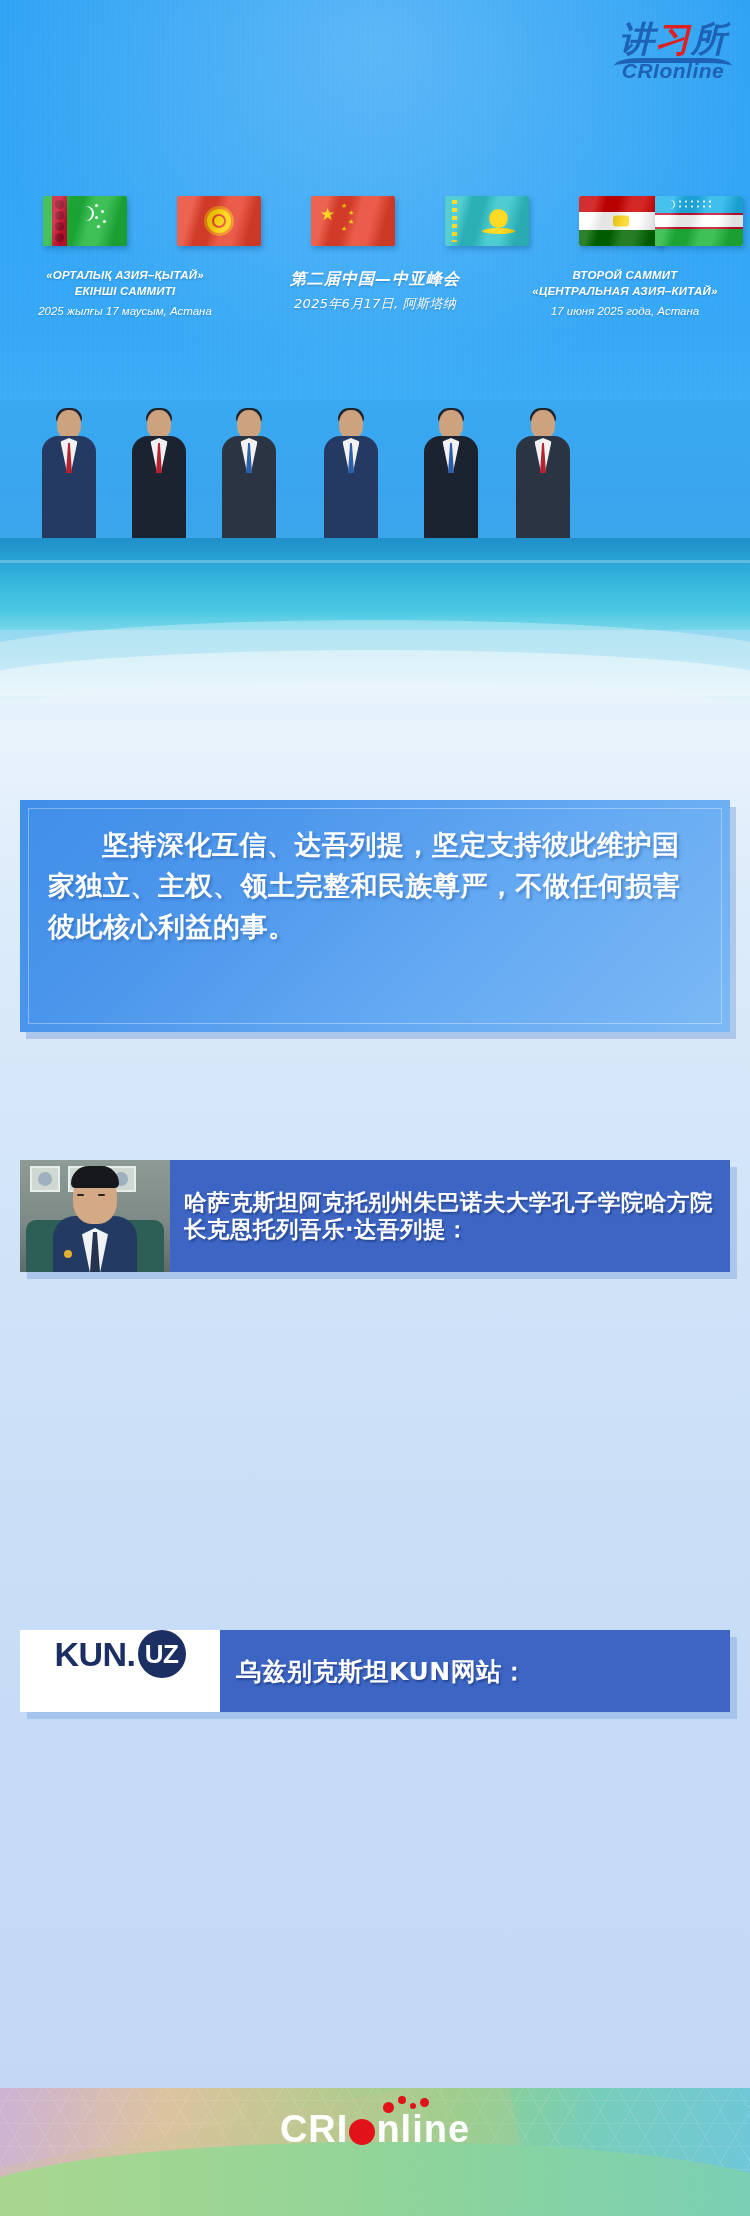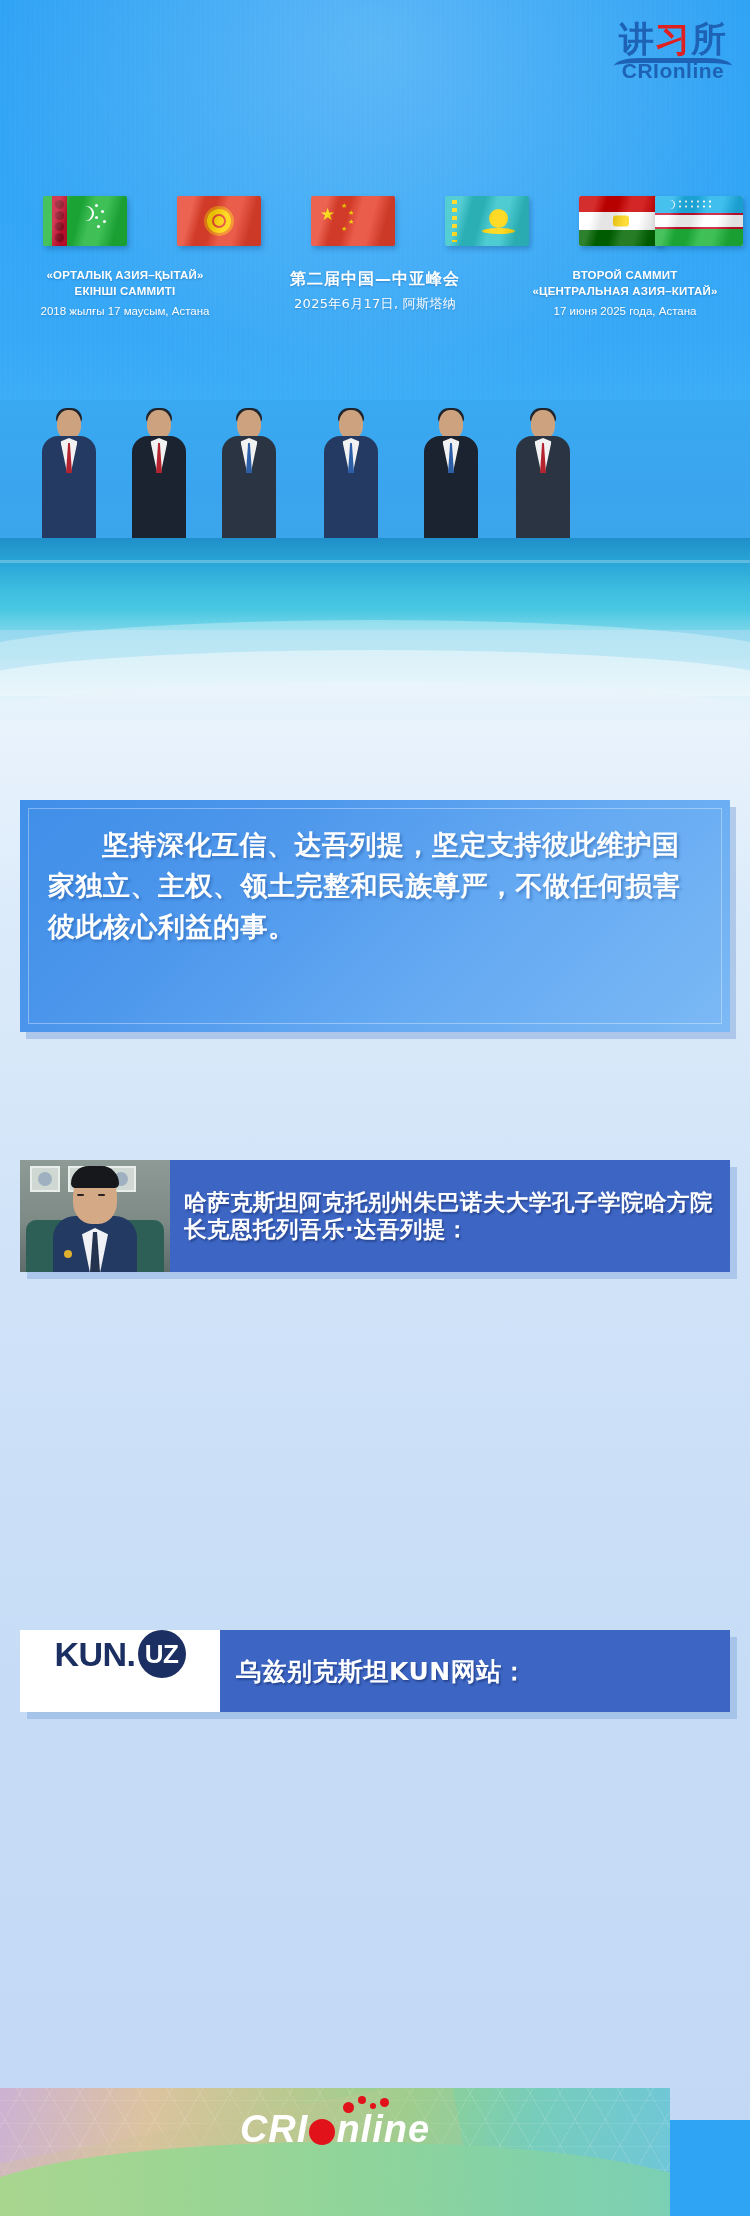--- a/index.html
+++ b/index.html
@@ -9,20 +9,21 @@
     width: 750px; height: 2216px; position: relative;
     background: #2fa4f5; overflow: hidden;
   }
 
   
   .hero {
     position: absolute; left: 0; top: 0; width: 750px; height: 760px;
     background:
       linear-gradient(180deg, #2ea2f4 0%, #36a8f6 44%, #3fb0f7 58%, #62c3f3 72%, #8fd6ef 84%, #bfe6f3 93%, #d9eef8 100%);
     overflow: hidden;
+    font-style: italic;
   }
   .hero-stripes {
     position: absolute; inset: 0;
     background-image: repeating-linear-gradient(90deg, rgba(255,255,255,0.05) 0 1px, rgba(255,255,255,0) 1px 5px);
     opacity: .5;
   }
   .hero-glow {
     position: absolute; left: -10%; top: -30%; width: 120%; height: 90%;
     background: radial-gradient(ellipse at 50% 40%, rgba(255,255,255,0.22) 0%, rgba(255,255,255,0) 62%);
   }
@@ -212,23 +213,22 @@
     display: inline-flex; align-items: center; justify-content: center;
     width: 48px; height: 48px; border-radius: 50%; background: #1b2f63;
     color: #fff; font-size: 26px; font-weight: bold; margin-left: 2px; letter-spacing: -.5px;
   }
   .kun-head .title { flex: 1; display: flex; align-items: center; padding-left: 16px;
     font-family: "DejaVu Sans", sans-serif; font-size: 25px; font-weight: bold; color: #fff;
     letter-spacing: .5px; text-shadow: 1.5px 1.5px 2px rgba(20,40,100,.5); }
 
   
   .footer {
-    position: absolute; left: 0; bottom: 0; width: 670px; height: 128px; overflow: hidden;
+    position: absolute; left: 0; bottom: 0; width: 750px; height: 128px; overflow: hidden;
     background: linear-gradient(100deg, #cdb2d4 0%, #dcc39f 22%, #b9c98f 42%, #8fd08f 60%, #77cdbb 78%, #6fc6da 100%);
-    font-style: italic;
   }
   .footer .hexes {
     position: absolute; inset: 0; opacity: .35;
     background-image:
       repeating-linear-gradient(60deg, rgba(255,255,255,.35) 0 1px, transparent 1px 26px),
       repeating-linear-gradient(-60deg, rgba(255,255,255,.35) 0 1px, transparent 1px 26px),
       repeating-linear-gradient(0deg, rgba(255,255,255,.28) 0 1px, transparent 1px 23px);
   }
   .footer .swoosh {
     position: absolute; left: -5%; bottom: -46px; width: 112%; height: 120px;
@@ -311,21 +311,21 @@
         <div class="b2"></div>
       <div class="mn"></div>
         <div class="dots"></div>
     </div>
   </div>
 
   <div class="captions">
     <div class="cap kk">
       <div class="t1" style="white-space:pre-line">«ОРТАЛЫҚ АЗИЯ–ҚЫТАЙ»
 ЕКІНШІ САММИТІ</div>
-      <div class="t2">2018 жылғы 17 маусым, Астана</div>
+      <div class="t2">2025 жылғы 17 маусым, Астана</div>
     </div>
     <div class="cap mid">
       <div class="t1">第二届中国—中亚峰会</div>
       <div class="t2">2025年6月17日, 阿斯塔纳</div>
     </div>
     <div class="cap ru">
       <div class="t1" style="white-space:pre-line">ВТОРОЙ САММИТ
 «ЦЕНТРАЛЬНАЯ АЗИЯ–КИТАЙ»</div>
       <div class="t2">17 июня 2025 года, Астана</div>
     </div>

